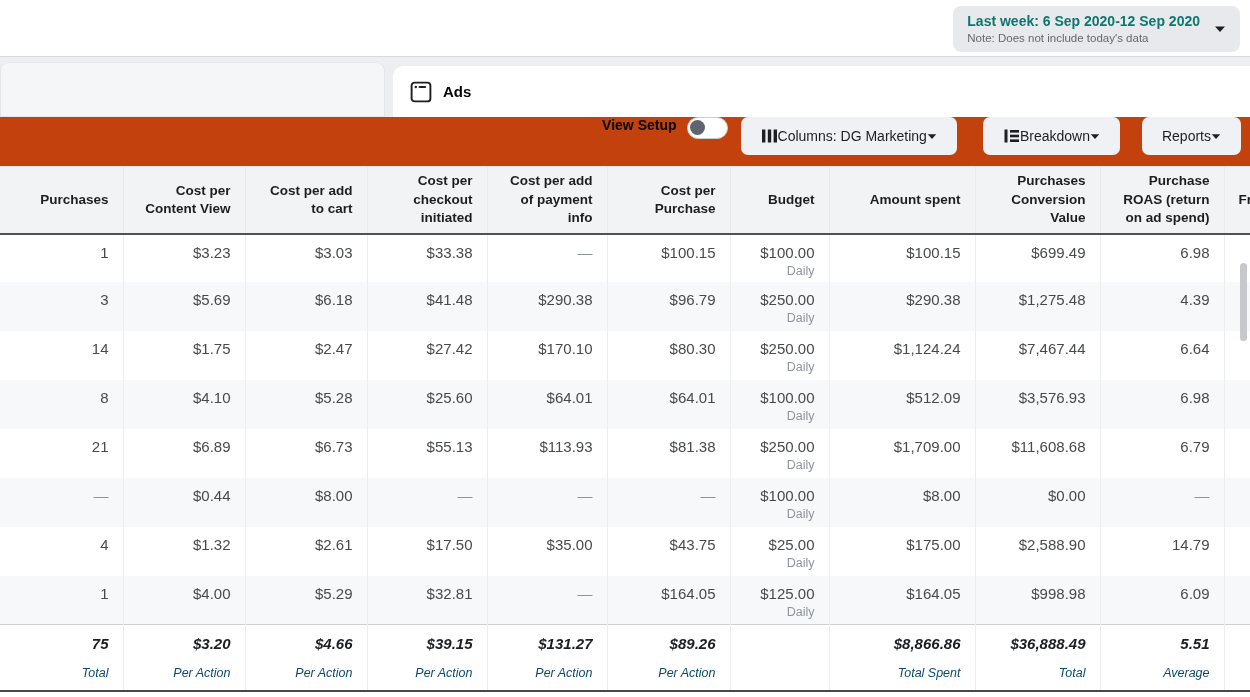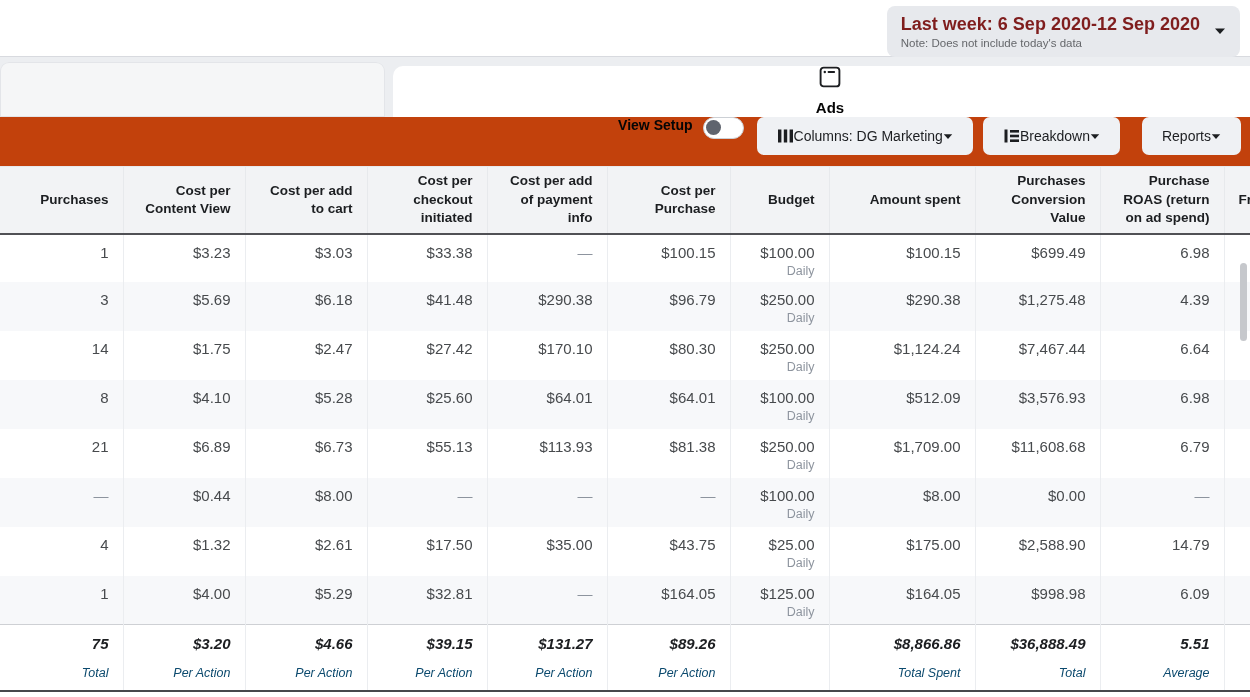--- a/index.html
+++ b/index.html
@@ -3,40 +3,40 @@
 <meta charset="utf-8">
 <style>
   * { margin:0; padding:0; box-sizing:border-box; }
   body { font-family:"Liberation Sans","DejaVu Sans",sans-serif; background:#fff; }
   .page { position:relative; width:1250px; height:697px; overflow:hidden; background:#fff; }
 
   
   .top-bar { position:relative; height:57px; background:#fff; border-bottom:1px solid #d8dadf; }
   .date-widget { position:absolute; right:10px; top:6px; display:flex; align-items:center; gap:14px;
     background:#e7e9ed; border-radius:8px; padding:7px 14px 7px 14px; cursor:pointer; }
-  .date-main { font-size:18px; font-weight:bold; color:#7f1d1d; line-height:1.25; }
+  .date-main { font-size:14px; font-weight:bold; color:#0f766e; line-height:1.25; }
   .date-note { font-size:11.5px; color:#65676b; line-height:1.25; }
 
   
   .tab-strip { position:relative; height:60px; background:#eceef1; }
   .tab-inactive { position:absolute; left:0; top:5px; width:385px; height:55px;
     background:#f5f6f7; border-radius:9px 9px 0 0; box-shadow:0 0 0 1px #e3e5e9 inset; }
   .tab-active { position:absolute; left:393px; right:0; top:9px; bottom:0; background:#fff;
-    border-radius:10px 0 0 0; display:flex; align-items:center; gap:11px; padding-left:17px;flex-direction:column; }
+    border-radius:10px 0 0 0; display:flex; align-items:center; gap:11px; padding-left:17px; }
   .tab-active .tab-label { font-size:15px; font-weight:bold; color:#050505; }
 
   
   .toolbar { height:49px; background:#c2410c; display:flex; align-items:flex-start; justify-content:flex-end; padding-right:9px; }
   .vs-label { font-size:14px; font-weight:bold; color:#050505; margin-right:10px; }
   .toggle { width:41px; height:22px; border:1.5px solid #ccd0d5; border-radius:12px; background:#fff; position:relative; cursor:pointer; margin-right:13px; }
   .toggle .knob { position:absolute; left:2px; top:2px; width:15px; height:15px; border-radius:50%; background:#5f646e; }
   .tb-btn { display:inline-flex; align-items:center; height:38px; padding:0 20px;
     background:#eff1f4; border:none; border-radius:7px; font-family:inherit; font-size:14px;
     font-weight:500; color:#1c1e21; cursor:pointer; }
-  .tb-btn + .tb-btn { margin-left:10px; }
+  .tb-btn + .tb-btn { margin-left:26px; }
   .tb-btn.reports { margin-left:22px; }
 
   
   table { border-collapse:collapse; table-layout:fixed; width:1250px; }
   thead th { background:#f2f3f5; border-left:1px solid #e7e9ec; border-right:1px solid #e7e9ec;
     border-top:1px solid #e7e9ec; border-bottom:2px solid #505155;
     font-size:13.5px; font-weight:bold; color:#1c1e21; text-align:right;
     padding:0 14px; height:67px; vertical-align:middle; line-height:1.35; cursor:pointer; }
   thead th:first-child, tbody td:first-child, tfoot td:first-child { border-left:none; }
   thead th:last-child, tbody td:last-child, tfoot td:last-child { border-right:none; }

